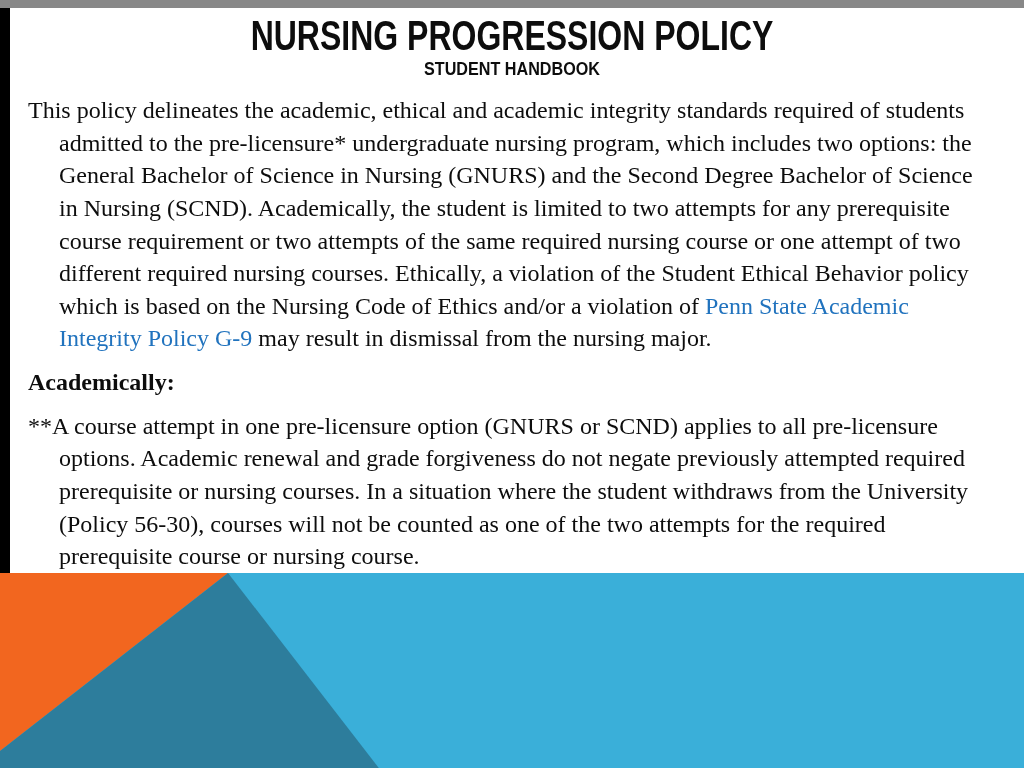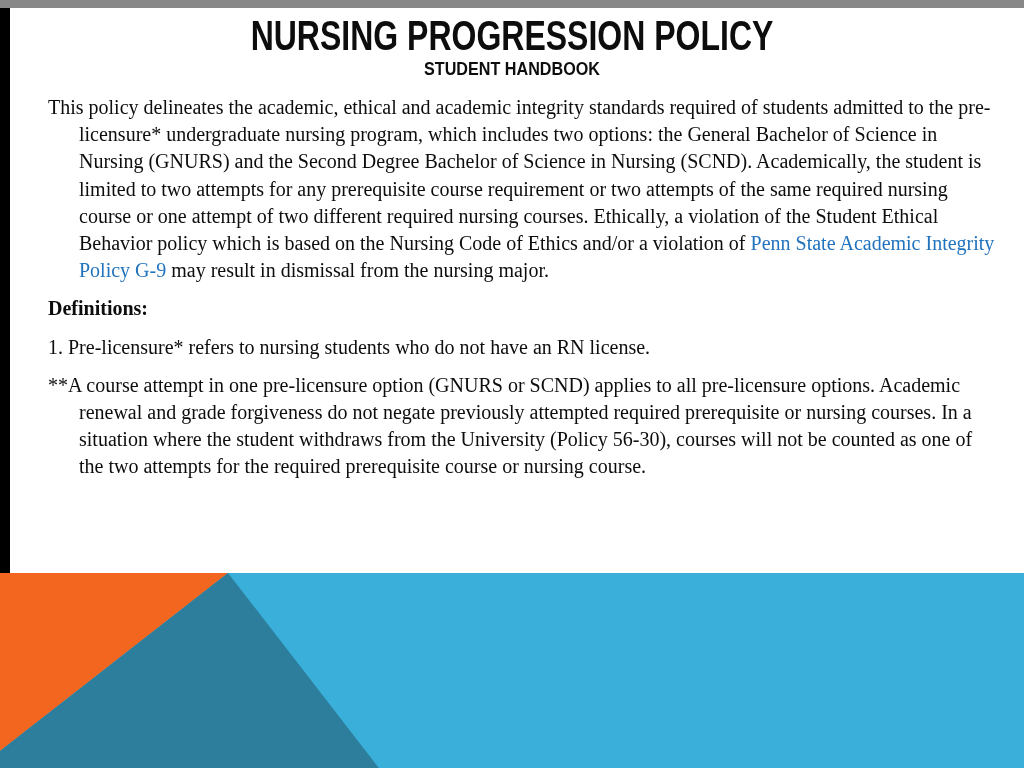--- a/index.html
+++ b/index.html
@@ -49,23 +49,23 @@
     font-weight:bold;
     font-size:19px;
     line-height:1.1;
     color:var(--text);
     transform:scaleX(0.85);
     transform-origin:50% 50%;
     white-space:nowrap;
   }
   .body{
     position:absolute;
-    left:48px;top:86px;
+    left:28px;top:86px;
     width:948px;
-    font-size:20px;
+    font-size:24px;
     line-height:1.36;
     color:var(--text);
   }
   .body p{margin:0 0 11px 0;}
   .hang{
     padding-left:31px;
     text-indent:-31px;
   }
   .bold{font-weight:bold;}
   .link{
@@ -90,22 +90,21 @@
 
   <div class="left-bar"></div>
 
   <div class="header">
     <h1>NURSING PROGRESSION POLICY</h1>
     <h2>STUDENT HANDBOOK</h2>
   </div>
 
   <div class="body">
     <p class="hang"><span>This policy delineates the academic, ethical and academic integrity standards required of students admitted to the pre-licensure* undergraduate nursing program, which includes two options: the General Bachelor of Science in Nursing (GNURS) and the Second Degree Bachelor of Science in Nursing (SCND). Academically, the student is limited to two attempts for any prerequisite course requirement or two attempts of the same required nursing course or one attempt of two different required nursing courses. Ethically, a violation of the Student Ethical Behavior policy which is based on the Nursing Code of Ethics and/or a violation of </span><a class="link">Penn State Academic Integrity Policy G-9</a><span> may result in dismissal from the nursing major.</span></p>
-    <p class="bold">Definitions:</p>
-    <p>1. Pre-licensure* refers to nursing students who do not have an RN license.</p>
+    <p class="bold">Academically:</p>
     <p class="hang">**A course attempt in one pre-licensure option (GNURS or SCND) applies to all pre-licensure options. Academic renewal and grade forgiveness do not negate previously attempted required prerequisite or nursing courses. In a situation where the student withdraws from the University (Policy 56-30), courses will not be counted as one of the two attempts for the required prerequisite course or nursing course.</p>
   </div>
 
   <svg class="deco" viewBox="0 0 1024 203" preserveAspectRatio="none" aria-hidden="true">
     <rect class="shape-lightblue" x="0" y="0" width="1024" height="203"></rect>
     <polygon class="shape-orange" points="0,0 228,0 0,178"></polygon>
     <polygon class="shape-teal" points="228,0 385,203 0,203 0,178"></polygon>
   </svg>
 
 </div>

